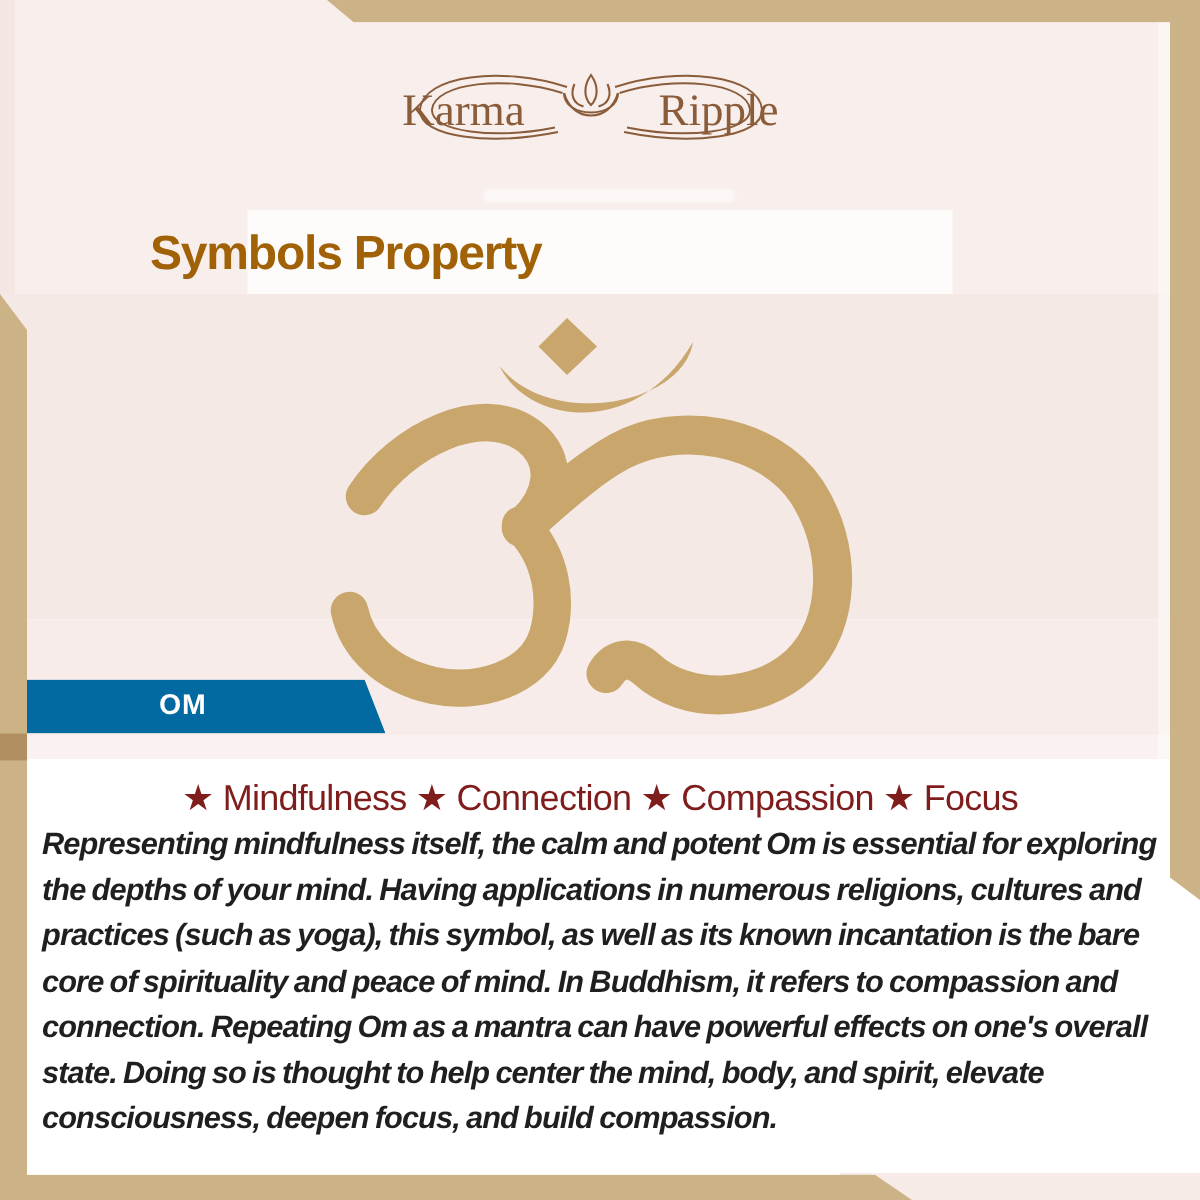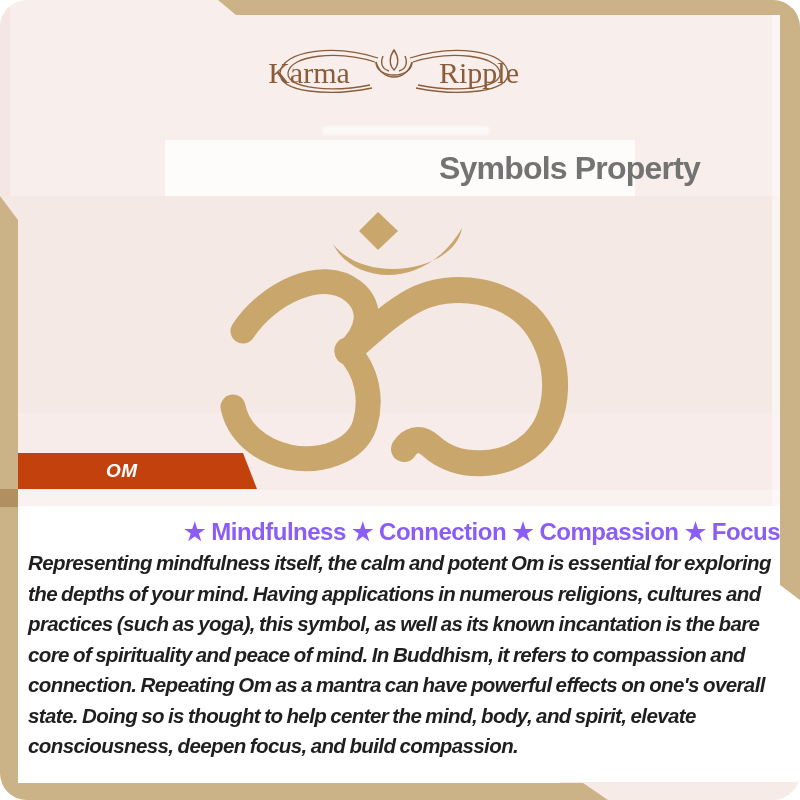--- a/index.html
+++ b/index.html
@@ -1,18 +1,18 @@
 <!DOCTYPE html>
 <html><head>
 <meta charset="utf-8">
 <style>
   html,body{margin:0;padding:0;background:#ffffff;}
   .canvas{
     position:relative;width:800px;height:800px;overflow:hidden;
-    background:#ffffff;font-family:"Liberation Sans",sans-serif;border-radius:27px;
+    background:#ffffff;font-family:"Liberation Sans",sans-serif;
   }
   .abs{position:absolute;}
 
   
   .pink-top   {left:0;top:0;width:780px;height:196px;background:#f8eeeb;}
   .pink-mid   {left:0;top:196px;width:780px;height:217px;background:#f5e9e6;}
   .pink-mid2  {left:0;top:413px;width:780px;height:77px;background:#f7ece9;}
   .pink-band  {left:18px;top:490px;width:762px;height:16px;background:#faf2f0;}
   .pink-left-sliver{left:0;top:0;width:10px;height:196px;background:#f4e6e2;}
   .right-sliver{left:772px;top:0;width:8px;height:506px;background:rgba(255,255,255,.45);}
@@ -34,35 +34,35 @@
   .dark-tab{left:0;top:489px;width:18px;height:18px;background:#b28f61;}
 
   
   .logo-svg{left:250px;top:42px;width:300px;height:64px;}
   .logo-text{font-family:"Liberation Serif",serif;fill:#8a5c3a;font-size:30px;}
 
   
   .title-strip{left:165px;top:140px;width:470px;height:56px;background:#fdfcfb;}
   .ghost-bar{left:322px;top:126px;width:168px;height:9px;background:rgba(255,255,255,.6);
     border-radius:4px;filter:blur(1.5px);}
-  .page-title{left:100px;top:150px;width:600px;text-align:right;
-    font-size:32px;font-weight:700;letter-spacing:-0.8px;color:#737373;}
+  .page-title{left:100px;top:150px;width:600px;text-align:left;
+    font-size:32px;font-weight:700;letter-spacing:-0.8px;color:#a16207;}
 
   
   .om-svg{left:0;top:0;width:800px;height:800px;pointer-events:none;}
 
   
-  .ribbon{left:18px;top:453px;width:240px;height:36px;background:#c2410c;
-    clip-path:polygon(0 0,225px 0,239px 36px,0 36px);font-style:italic;}
+  .ribbon{left:18px;top:453px;width:240px;height:36px;background:#0369a1;
+    clip-path:polygon(0 0,225px 0,239px 36px,0 36px);}
   .ribbon-label{position:absolute;left:88px;top:7px;color:#ffffff;
     font-size:19px;font-weight:700;letter-spacing:.5px;}
 
   
-  .keywords{left:20px;top:518px;width:760px;text-align:right;
-    font-size:24px;font-weight:700;letter-spacing:-0.5px;color:#8b5cf6;}
+  .keywords{left:20px;top:518px;width:760px;text-align:center;
+    font-size:24px;font-weight:400;letter-spacing:-0.5px;color:#7f1d1d;}
   .description{left:28px;top:548px;width:748px;
     font-size:20.5px;font-weight:700;letter-spacing:-0.6px;word-spacing:-1px;
     line-height:30.5px;color:#1f1f1f;font-style:italic;}
 </style>
 </head>
 <body>
 
 <div class="canvas">
 
   <div class="abs pink-top"></div>

